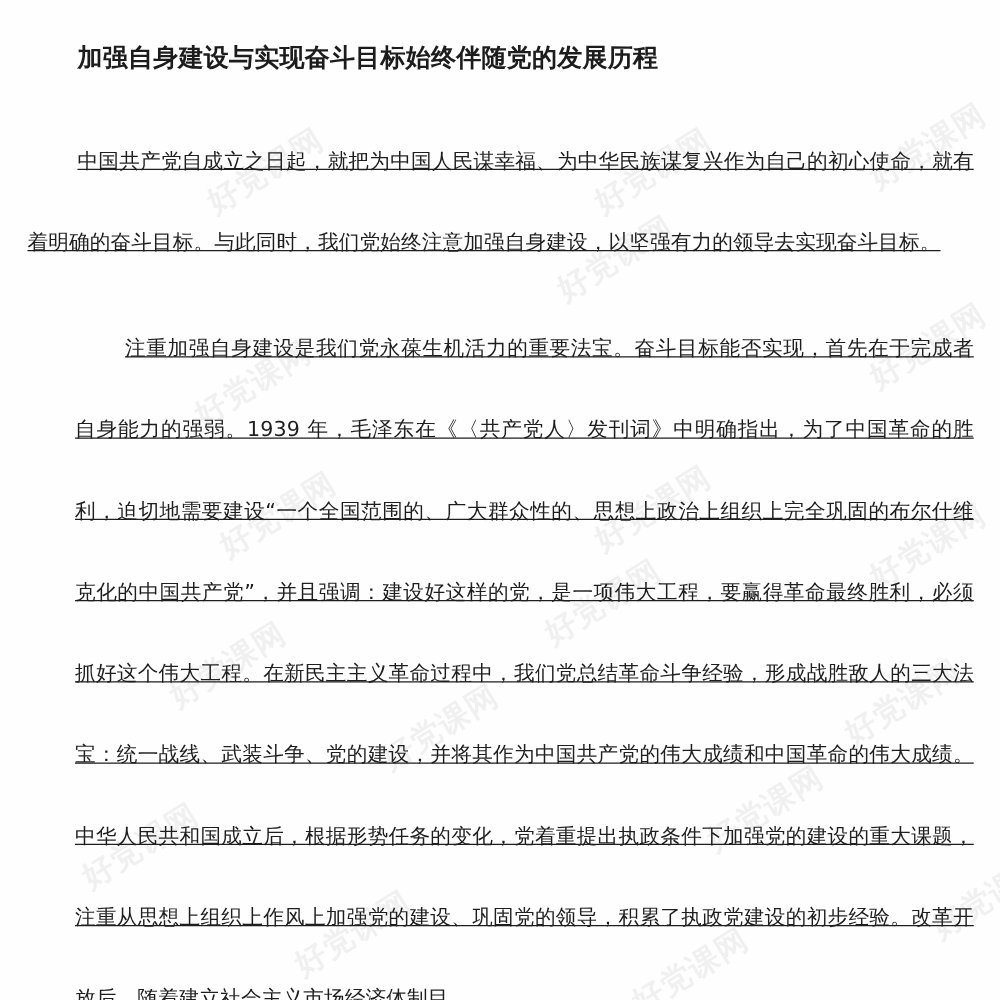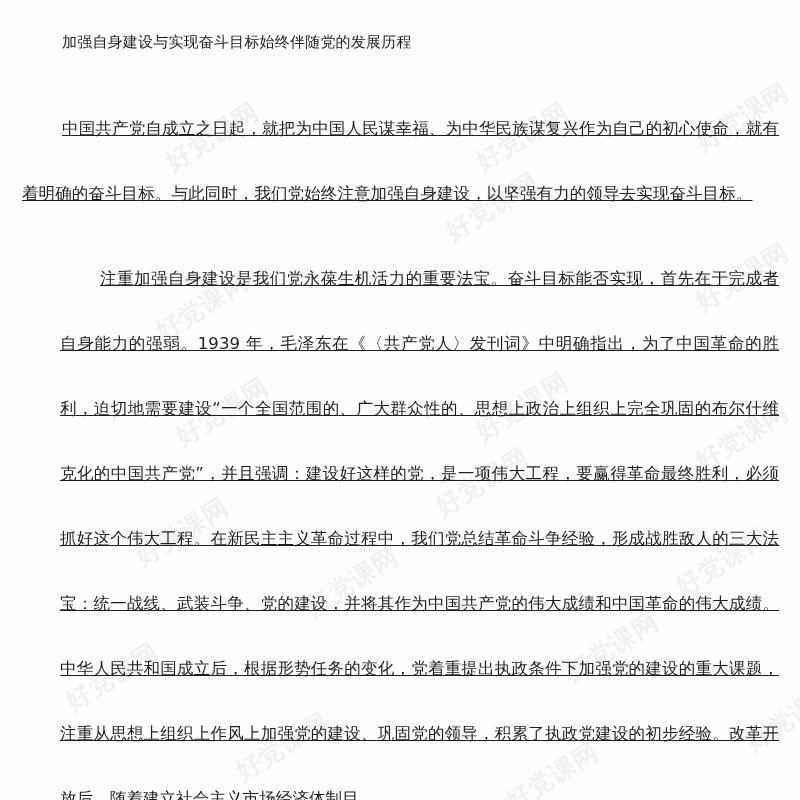--- a/index.html
+++ b/index.html
@@ -51,22 +51,22 @@
     position: relative;
     z-index: 2;
     padding: 0;
   }
 
   .doc-title {
     position: absolute;
     left: 62px;
     top: 32px;
     width: 700px;
-    font-size: 15px;
-    font-weight: 400;
+    font-size: 20px;
+    font-weight: 700;
     color: #1c1c1c;
     letter-spacing: 0.2px;
     line-height: 1.4;
   }
 
   .body-block {
     position: absolute;
     left: 22px;
     top: 96px;
     width: 757px;

